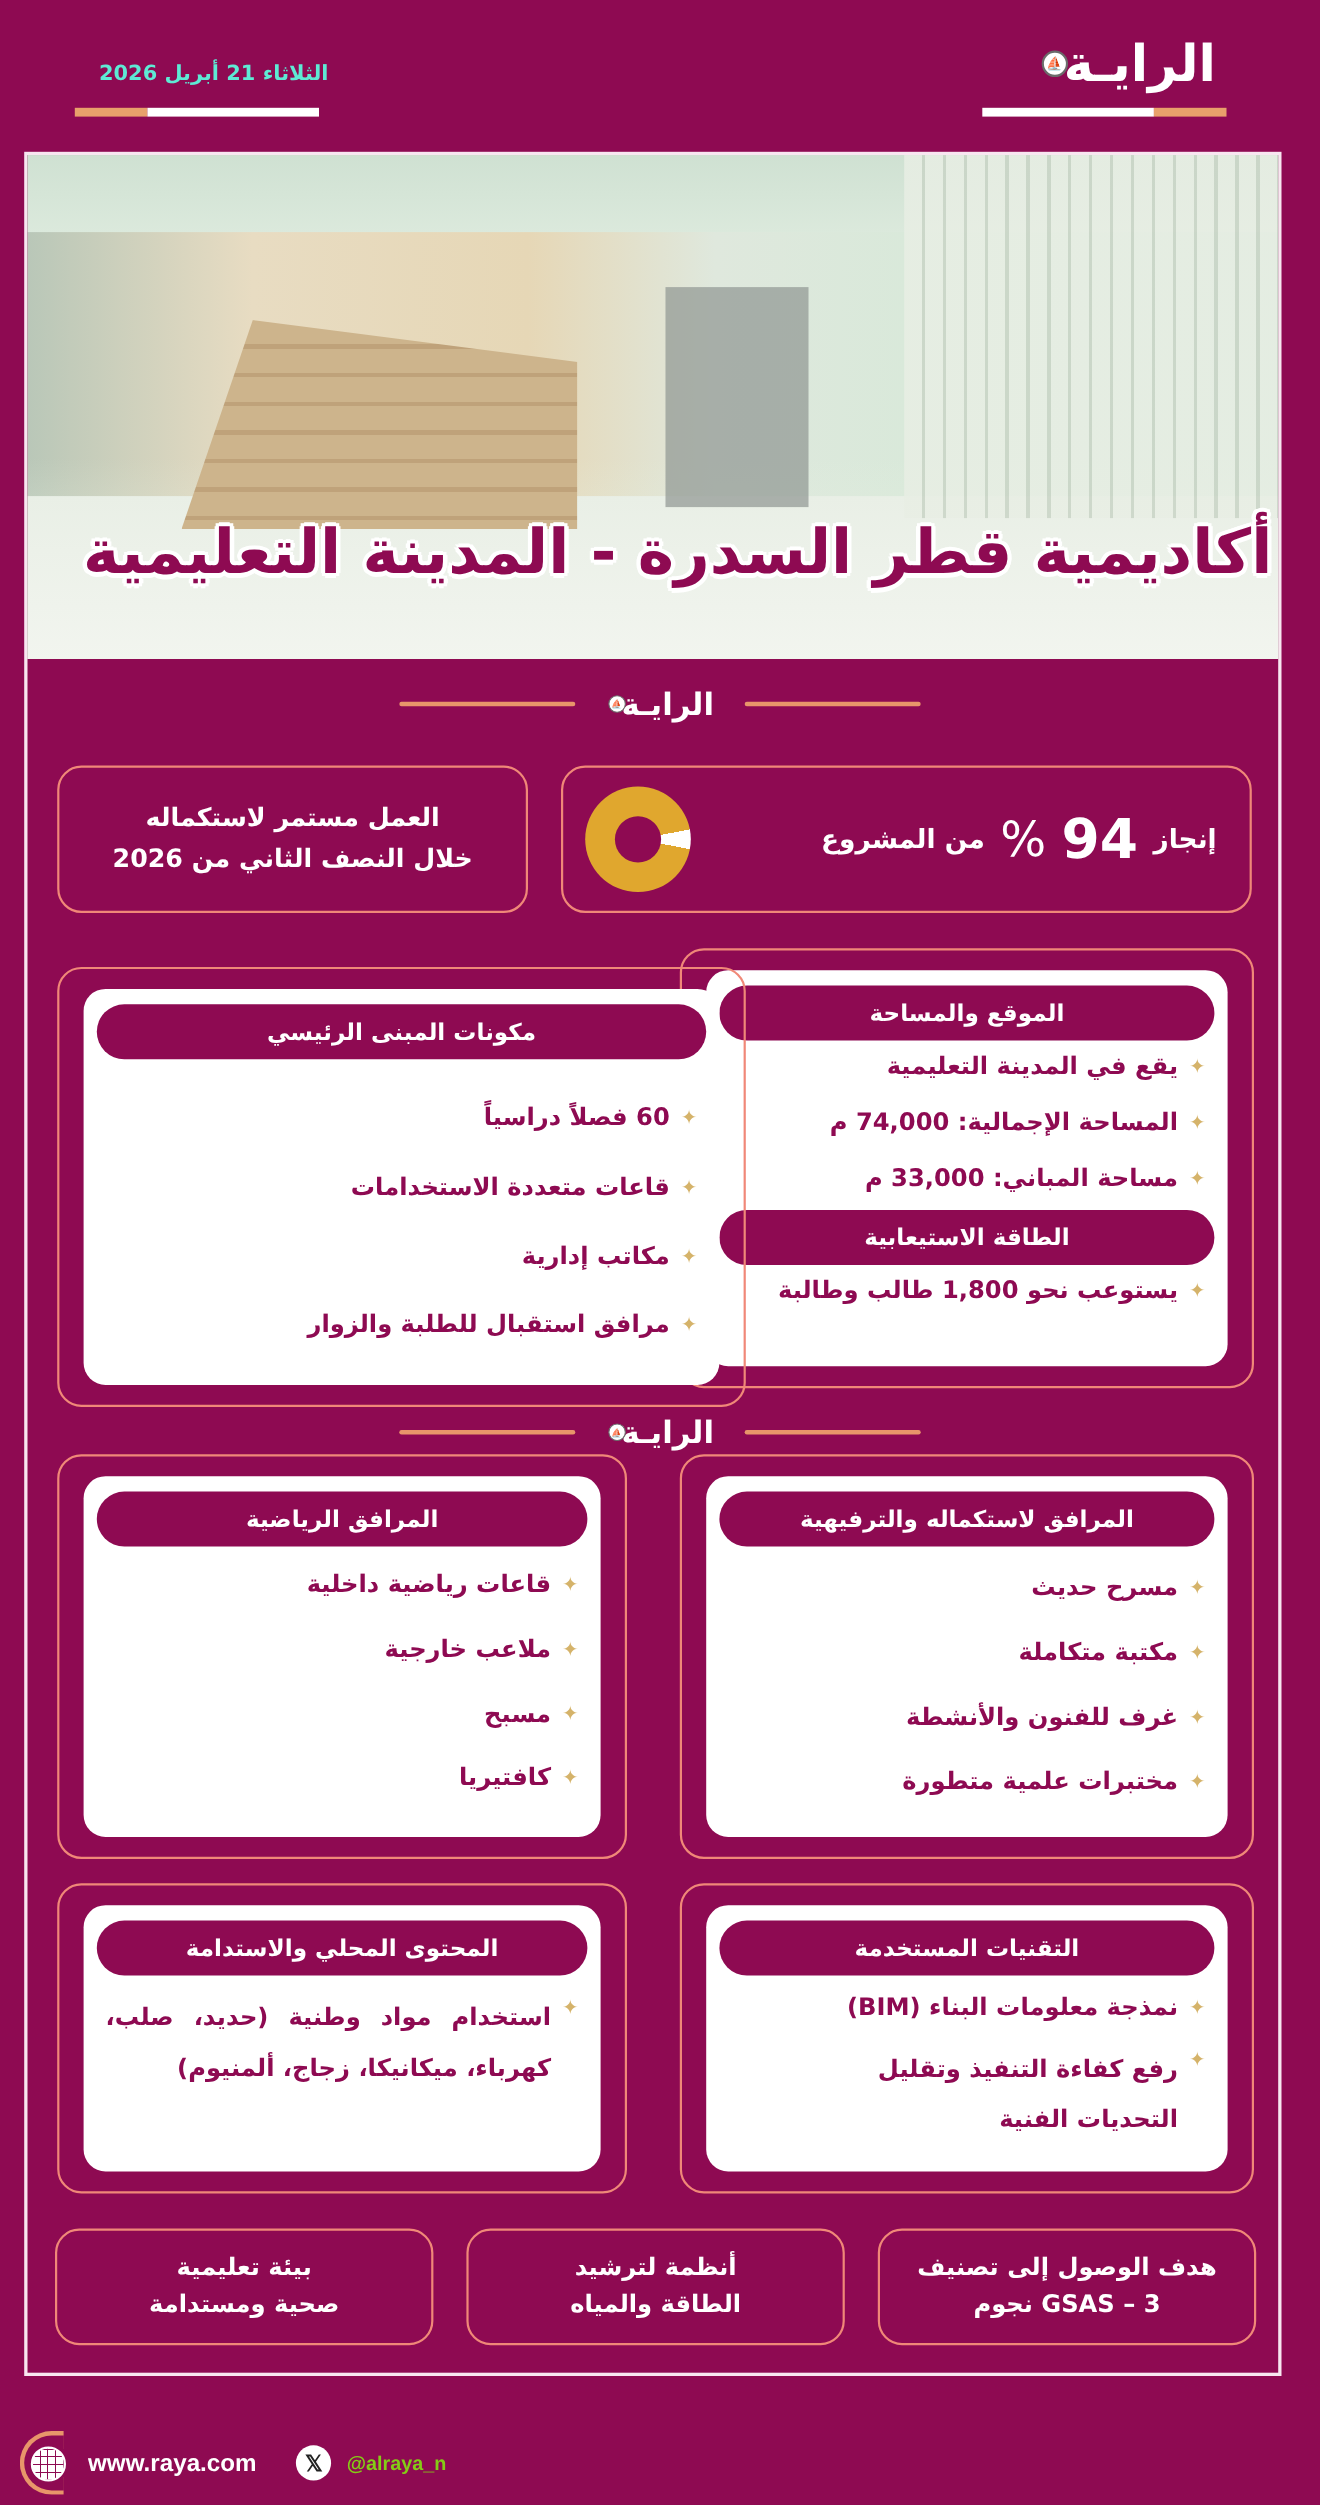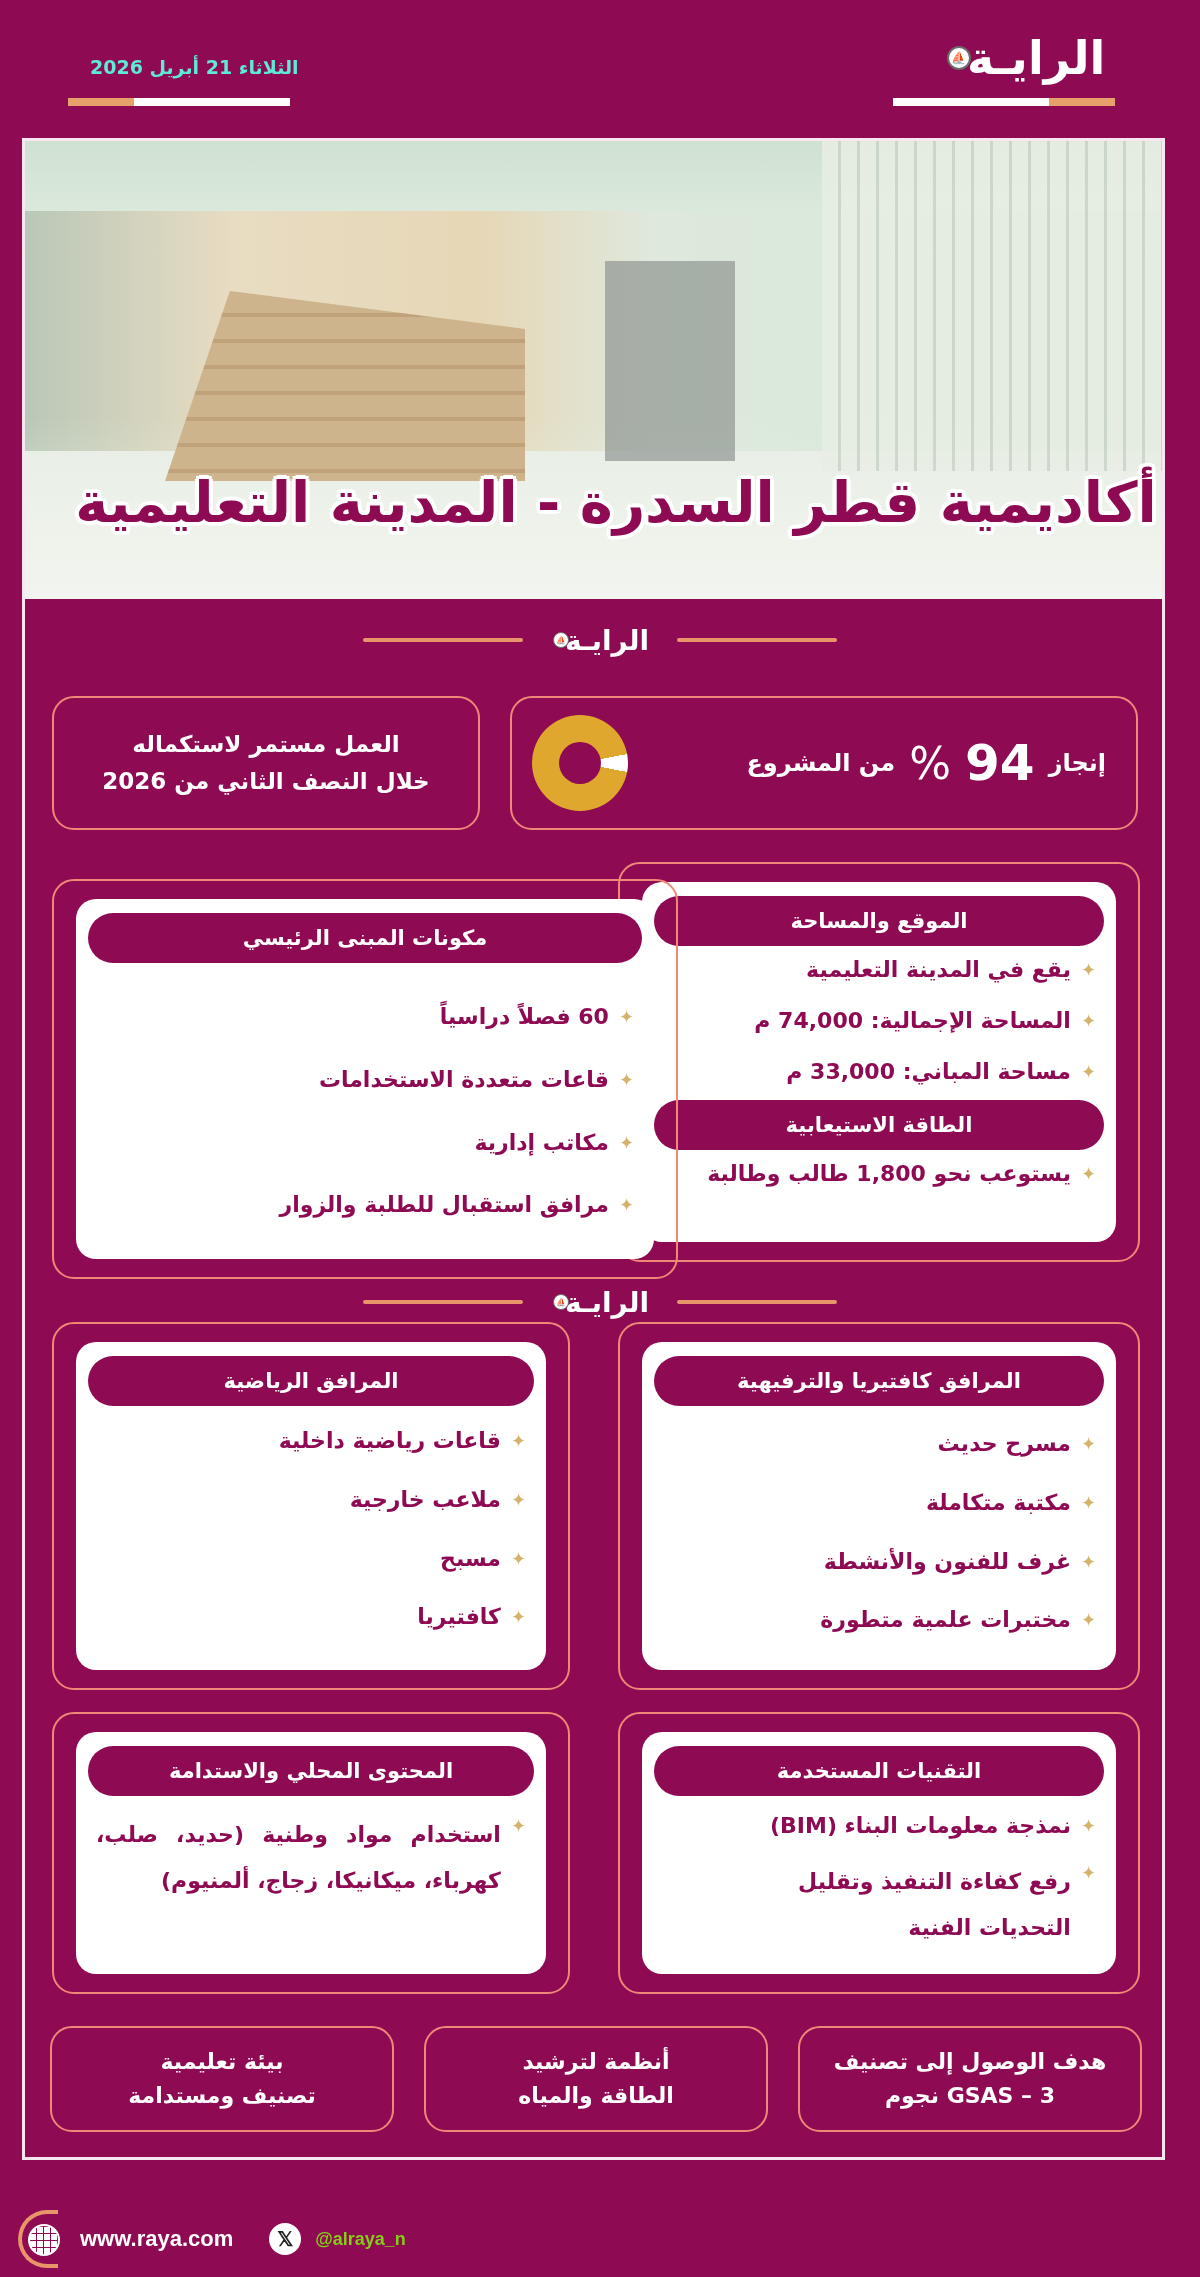--- a/index.html
+++ b/index.html
@@ -226,21 +226,21 @@
   <span class="line"></span>
   <span class="mini-logo">
     <span>الرايـة</span>
     <span class="logo-emblem">⛵</span>
   </span>
   <span class="line"></span>
 </div>
 
 <div class="card-wrap" style="left:618px; top:1322px; width:522px; height:368px;">
   <div class="card spaced">
-    <div class="card-header" style="margin-bottom:24px;">المرافق كافتيريا والترفيهية</div>
+    <div class="card-header" style="margin-bottom:24px;">المرافق لاستكماله والترفيهية</div>
     <ul>
       <li style="margin-bottom:30px;">
           <span class="star">✦</span>
           <span>مسرح حديث</span>
         </li>
       <li style="margin-bottom:30px;">
           <span class="star">✦</span>
           <span>مكتبة متكاملة</span>
         </li>
       <li style="margin-bottom:30px;">
@@ -310,21 +310,21 @@
 <div class="obox foot-box" style="left:798px;">
   <span>هدف الوصول إلى تصنيف</span>
   <span>GSAS – 3 نجوم</span>
 </div>
 <div class="obox foot-box" style="left:424px;">
   <span>أنظمة لترشيد</span>
   <span>الطاقة والمياه</span>
 </div>
 <div class="obox foot-box" style="left:50px;">
   <span>بيئة تعليمية</span>
-  <span>تصنيف ومستدامة</span>
+  <span>صحية ومستدامة</span>
 </div>
 
 <div class="social">
   <div class="globe-wrap">
     <div class="globe-arc"></div>
     <div class="globe"></div>
   </div>
   <span class="social-text">www.raya.com</span>
   <span class="x-badge">𝕏</span>
   <span class="handle">@alraya_n</span>

